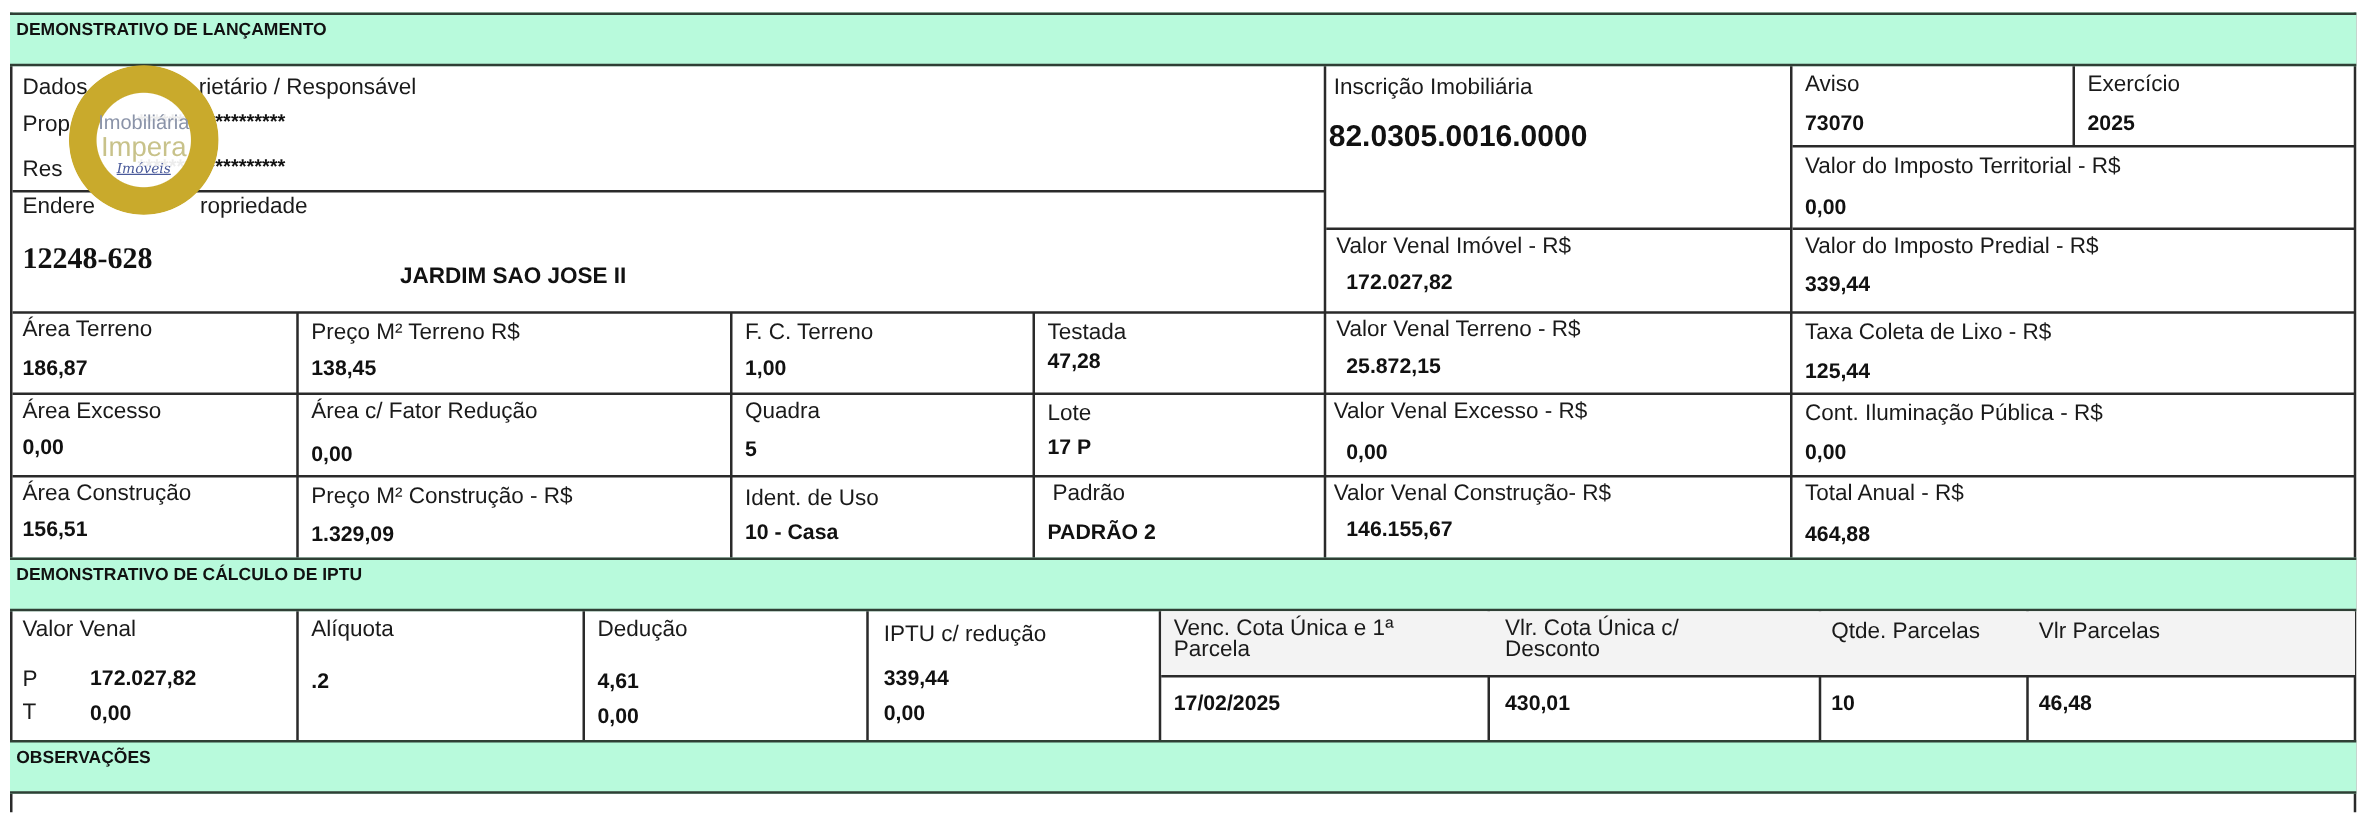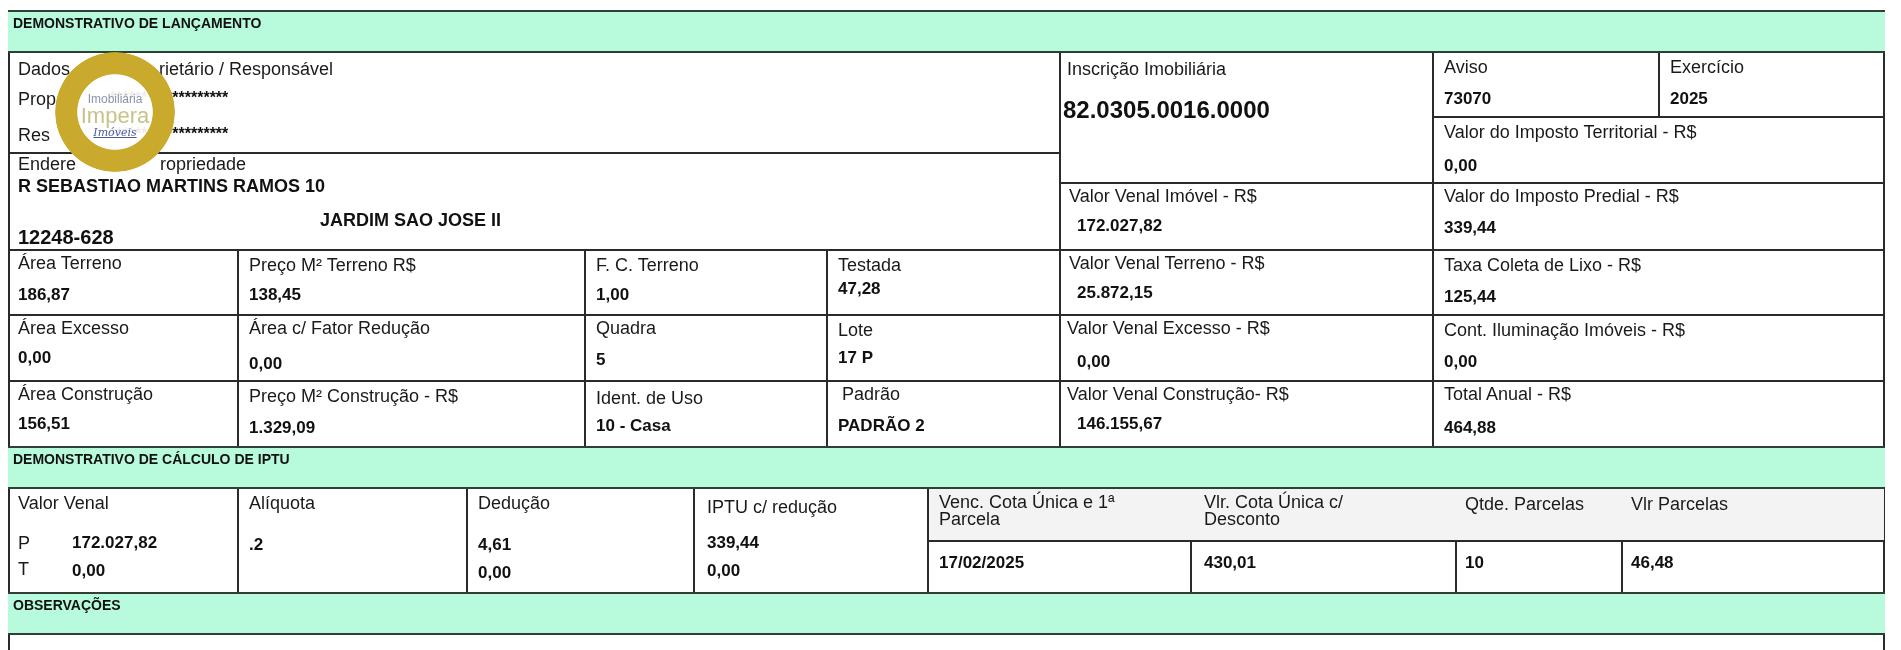--- a/index.html
+++ b/index.html
@@ -12,21 +12,21 @@
          font-weight: bold; font-size: 14px; padding: 3px 0 0 5px; }
   .lbl { position: absolute; font-size: 18px; color: #1a1a1a; white-space: nowrap; }
   .val { position: absolute; font-size: 17px; font-weight: bold; color: #111; white-space: nowrap; }
   .big { font-size: 24px; }
   .sub { background: #f3f3f3; }
   .hline { position: absolute; height: 2px; background: #2a2a2a; }
   .vline { position: absolute; width: 2px; background: #2a2a2a; }
   .stamp { position: absolute; left: 55px; top: 52px; width: 120px; height: 120px; border-radius: 50%;
            background: radial-gradient(circle, rgba(255,255,255,0.92) 0 44%, #c9aa2c 45% 70%, rgba(201,170,44,0.0) 71%);
            display: flex; align-items: center; justify-content: center; flex-direction: column; }
-  .stamp .s1 { font-size: 12px; color: #8a93a8; margin-top: 6px; }
+  .stamp .s1 { font-size: 16px; color: #8a93a8; margin-top: 6px; }
   .stamp .s2 { font-size: 22px; color: #c8c28a; line-height: 20px; }
   .stamp .s3 { font-size: 11px; color: #4a5a9a; font-style: italic; font-family: "DejaVu Serif", serif; text-decoration: underline; }
 </style>
 </head>
 <body>
 
 <div class="abs frame"></div>
 
 <div class="abs hdr" style="left:8px; top:10px; width:1877px; height:43px;">
   <span>DEMONSTRATIVO DE LANÇAMENTO</span>
@@ -39,22 +39,21 @@
   <span class="val" style="left:100px; top:36px; font-size:16px;">*******************</span>
   <span class="lbl" style="left:8px; top:72px;">Res</span>
   <span class="val" style="left:100px; top:72px; font-size:16px;">*******************</span>
 </div>
 <div class="hline" style="left:10px; top:152px; width:1050px;"></div>
 
 <div class="abs" style="left:10px; top:154px; width:1050px; height:96px;">
   <span class="lbl" style="left:8px; top:0px;">Endere</span>
   <span class="lbl" style="left:108px; top:0px;">d</span>
   <span class="lbl" style="left:150px; top:0px;">ropriedade</span>
-  <span class="val" style="left:8px; top:22px; font-size:18px;">R SEBASTIAO MARTINS RAMOS 10</span>
-  <span class="val" style="left:8px; top:72px; font-size:20px;">12248-628</span>
+  <span class="val" style="left:8px; top:40px; font-size:24px;font-family:Liberation Serif, serif;">12248-628</span>
   <span class="val" style="left:310px; top:56px; font-size:18px;">JARDIM SAO JOSE II</span>
 </div>
 
 <div class="stamp">
   <span class="s1">Imobiliária</span>
   <span class="s2">Impera</span>
   <span class="s3">Imóveis</span>
 </div>
 
 <div class="vline" style="left:1059px; top:53px; height:395px;"></div>
@@ -140,21 +139,21 @@
 </div>
 <div class="abs" style="left:828px; top:316px; width:231px; height:64px;">
   <span class="lbl" style="left:10px; top:4px;">Lote</span>
   <span class="val" style="left:10px; top:32px;">17 P</span>
 </div>
 <div class="abs" style="left:1061px; top:316px; width:446px; height:64px;text-align:right;">
   <span class="lbl" style="left:6px; top:2px;">Valor Venal Excesso - R$</span>
   <span class="val" style="left:16px; top:36px;">0,00</span>
 </div>
 <div class="abs" style="left:1434px; top:316px; width:450px; height:64px;">
-  <span class="lbl" style="left:10px; top:4px;">Cont. Iluminação Imóveis - R$</span>
+  <span class="lbl" style="left:10px; top:4px;">Cont. Iluminação Pública - R$</span>
   <span class="val" style="left:10px; top:36px;">0,00</span>
 </div>
 
 <div class="abs" style="left:10px; top:382px; width:227px; height:65px;">
   <span class="lbl" style="left:8px; top:2px;">Área Construção</span>
   <span class="val" style="left:8px; top:32px;">156,51</span>
 </div>
 <div class="abs" style="left:239px; top:382px; width:345px; height:65px;">
   <span class="lbl" style="left:10px; top:4px;">Preço M² Construção - R$</span>
   <span class="val" style="left:10px; top:36px;">1.329,09</span>

